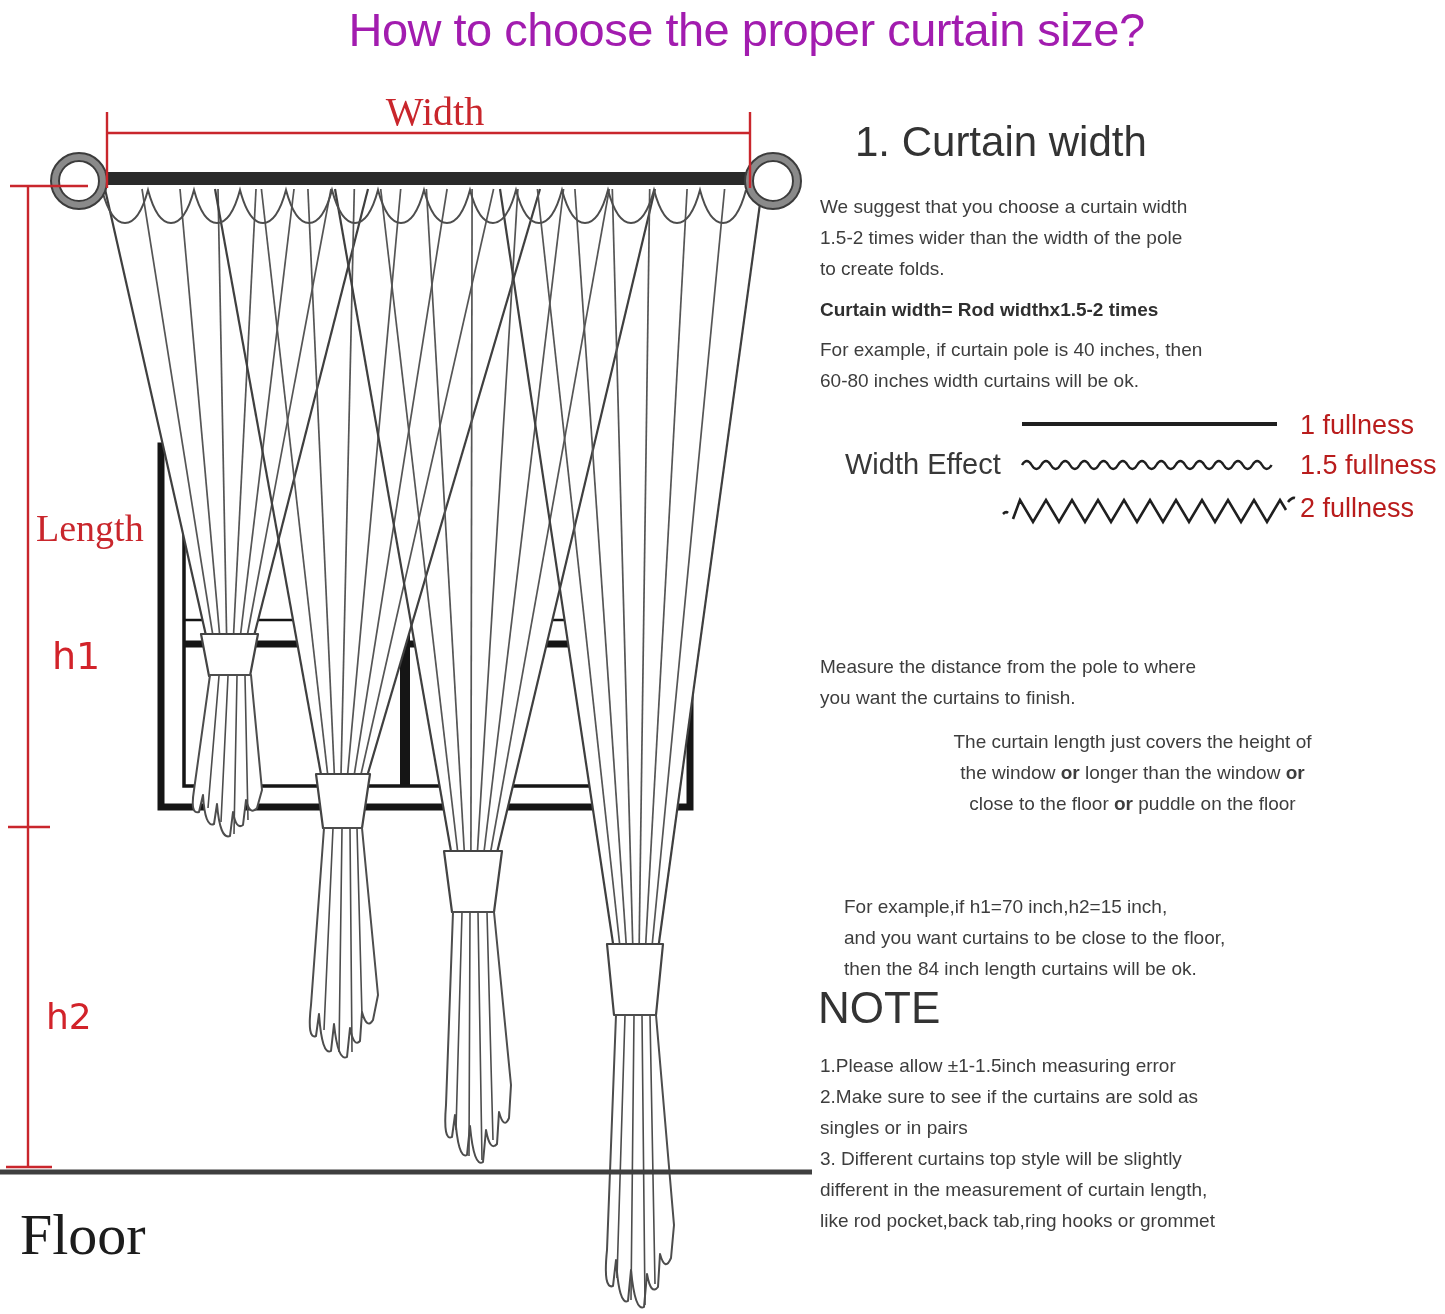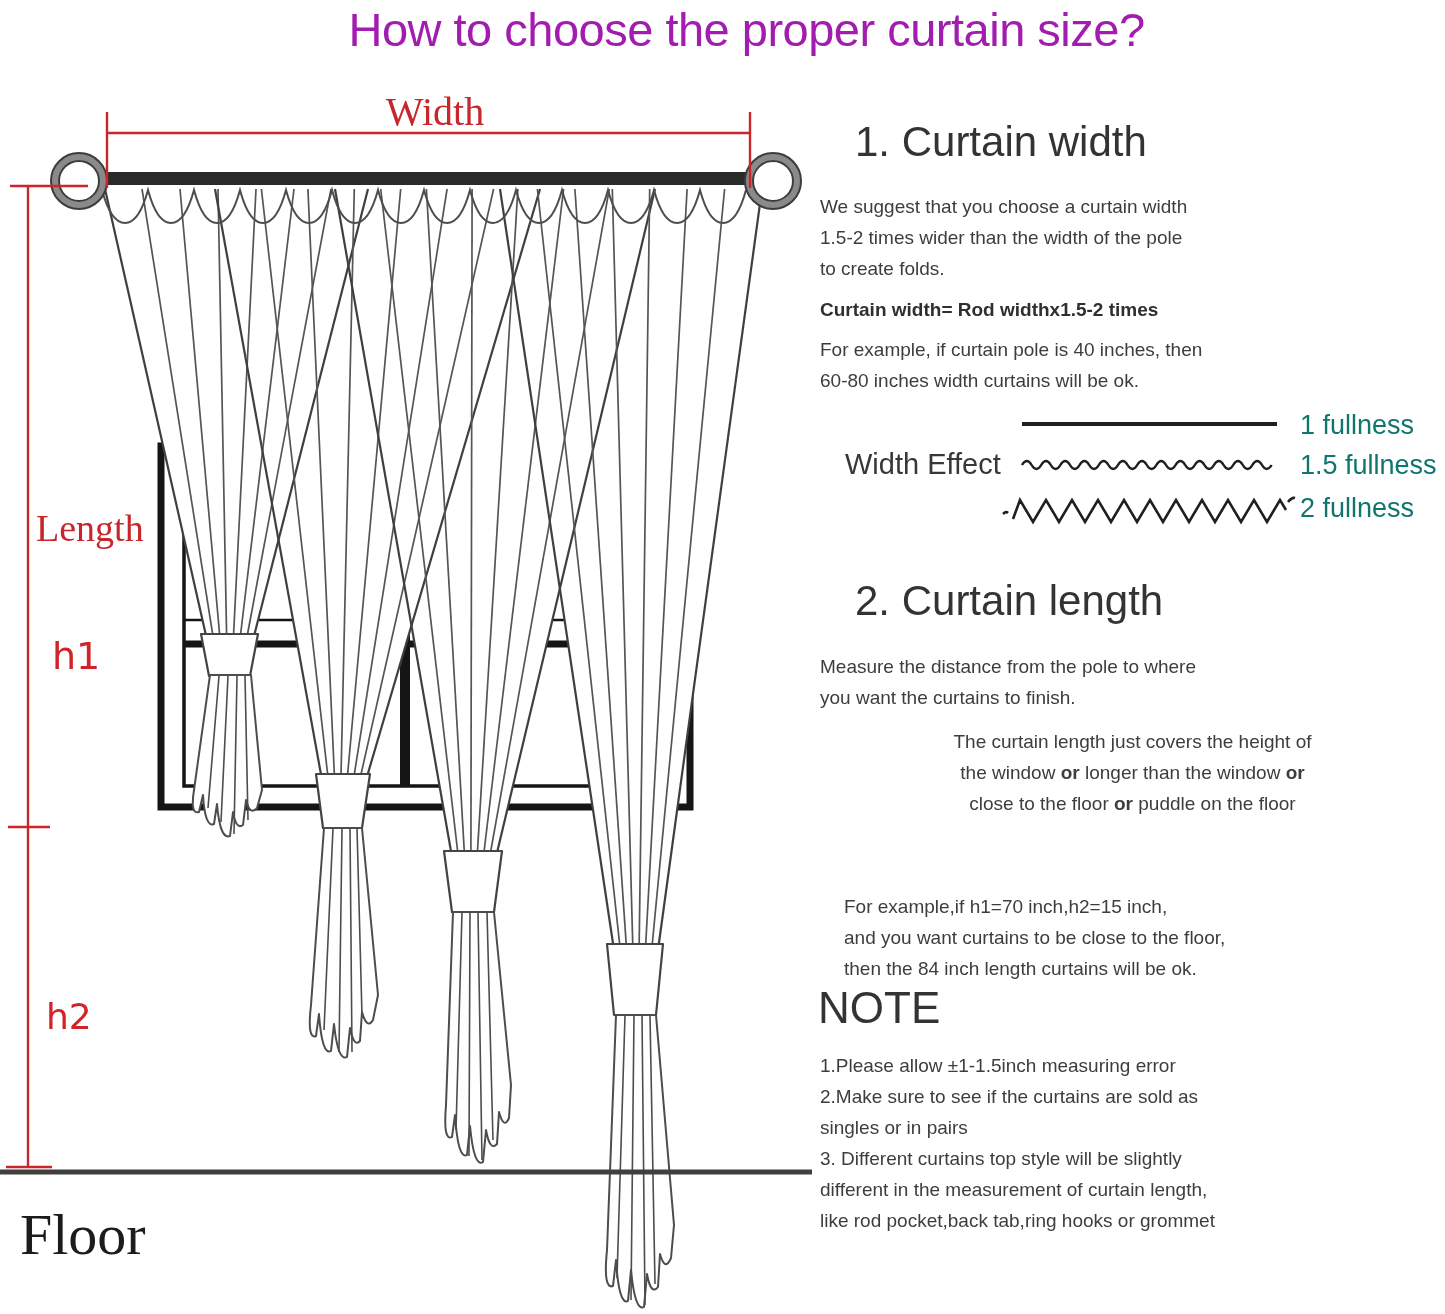--- a/index.html
+++ b/index.html
@@ -23,21 +23,21 @@
   #heading-note{left:818px;top:984px;font-size:44px;}
   .para{left:820px;width:625px;font-size:19px;line-height:31px;white-space:pre-line;color:#3d3d3d;}
   #width-intro{top:191px;}
   #width-formula{top:294px;font-weight:bold;color:#2f2f2f;}
   #width-example{top:334px;}
   #length-measure{top:651px;}
   #length-covers{top:726px;text-align:center;}
   #length-example{top:891px;margin-left:24px;}
   #note-body{top:1050px;}
   #folds-effect-label{left:845px;top:448px;font-size:29px;color:#383838;}
-  .fullness-label{left:1300px;font-size:27px;color:#0f766e;}
+  .fullness-label{left:1300px;font-size:27px;color:#b91c1c;}
   #fullness-0{top:410px;}
   #fullness-1{top:450px;}
   #fullness-2{top:493px;}
   svg{display:block;}
 </style>
 </head>
 <body>
 
 <div id="canvas">
 
@@ -174,21 +174,20 @@
 to create folds.</div>
   <div class="abs para" id="width-formula">Curtain width= Rod widthx1.5-2 times</div>
   <div class="abs para" id="width-example">For example, if curtain pole is 40 inches, then
 60-80 inches width curtains will be ok.</div>
 
   <div class="abs" id="folds-effect-label">Width Effect</div>
   <div class="abs fullness-label" id="fullness-0">1 fullness</div>
   <div class="abs fullness-label" id="fullness-1">1.5 fullness</div>
   <div class="abs fullness-label" id="fullness-2">2 fullness</div>
 
-  <div class="abs h-sec" id="heading-length">2. Curtain length</div>
   <div class="abs para" id="length-measure">Measure the distance from the pole to where
 you want the curtains to finish.</div>
   <div class="abs para" id="length-covers"><span>The curtain length just covers the height of
 the window </span><span style="font-weight: bold;">or</span><span> longer than the window </span><span style="font-weight: bold;">or</span><span>
 close to the floor </span><span style="font-weight: bold;">or</span><span> puddle on the floor</span></div>
   <div class="abs para" id="length-example">For example,if h1=70 inch,h2=15 inch,
 and you want curtains to be close to the floor,
 then the 84 inch length curtains will be ok.</div>
 
   <div class="abs h-sec" id="heading-note">NOTE</div>

